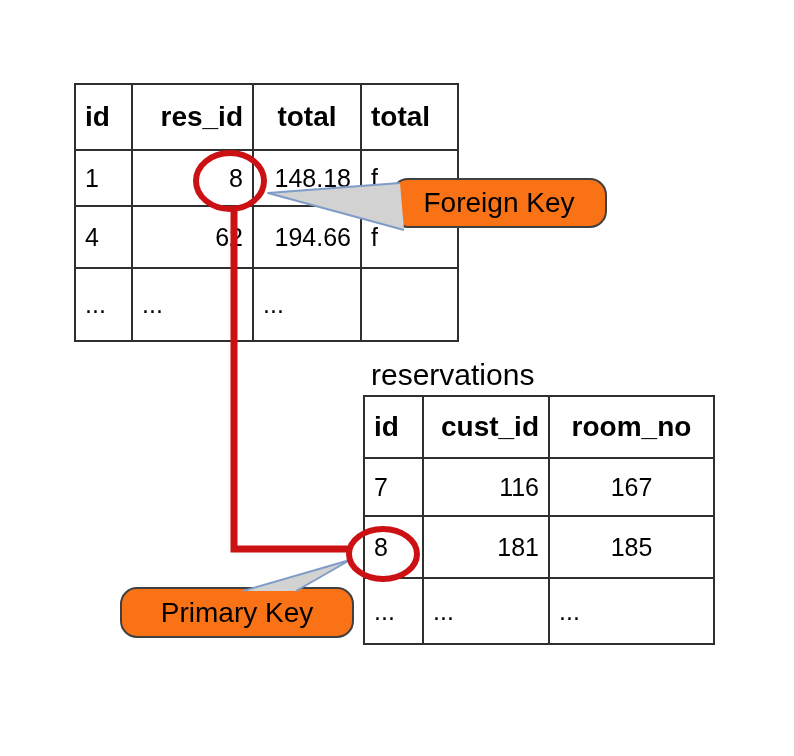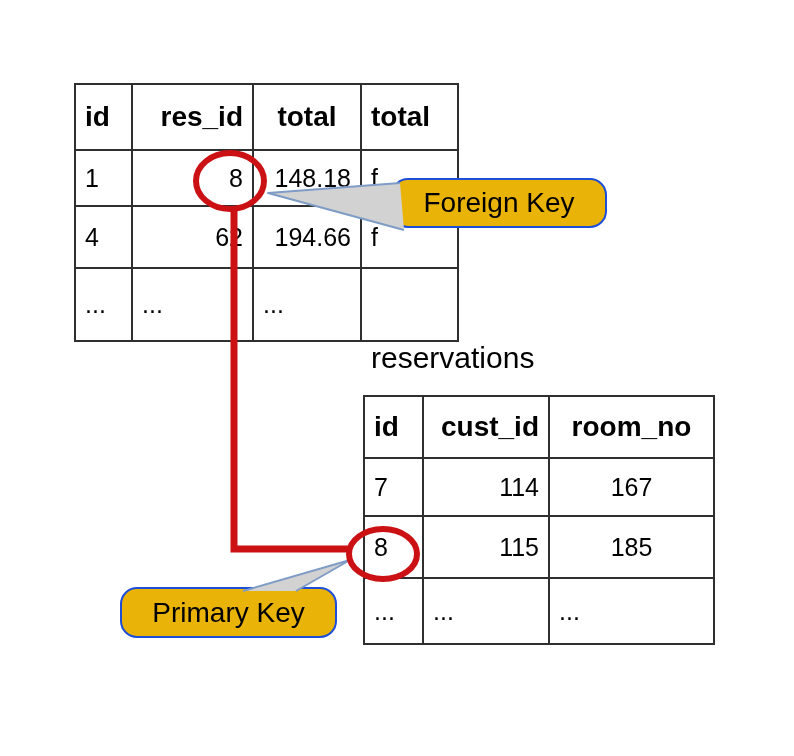--- a/index.html
+++ b/index.html
@@ -41,22 +41,22 @@
     font-weight: bold;
     font-size: 28px;
   }
   td.al { text-align: left; }
   td.ar { text-align: right; padding-right: 12px; }
   td.ar-wide { text-align: right; padding-right: 20px; }
   td.ac { text-align: center; }
   .bubble {
     position: absolute;
     box-sizing: border-box;
-    background: #eab308;
-    border: 2px solid #1d4ed8;
+    background: #f97316;
+    border: 2px solid #404040;
     border-radius: 17px;
     display: flex;
     align-items: center;
     justify-content: center;
     font-size: 28px;
     color: #000000;
     z-index: 3;
   }
   #overlay {
     position: absolute;
@@ -100,57 +100,57 @@
     </tr>
     <tr style="height:73px;">
       <td class="al">...</td>
       <td class="al">...</td>
       <td class="al">...</td>
       <td class="al"></td>
     </tr>
   </tbody>
     </table>
 
-  <div class="tbl-title" style="left:371px; top:342px;">reservations</div>
+  <div class="tbl-title" style="left:371px; top:359px;">reservations</div>
 
   <table class="dbtable" style="left:363px; top:395px;">
     <colgroup>
       <col style="width:59px">
         <col style="width:126px">
         <col style="width:165px">
     </colgroup>
     <tbody>
         <tr class="hdr" style="height:62px;">
       <td class="al">id</td>
       <td class="ar">cust_id</td>
       <td class="ac">room_no</td>
     </tr>
     <tr style="height:58px;">
       <td class="al">7</td>
-      <td class="ar-wide">114</td>
+      <td class="ar-wide">116</td>
       <td class="ac">167</td>
     </tr>
     <tr style="height:62px;">
       <td class="al">8</td>
-      <td class="ar-wide">115</td>
+      <td class="ar-wide">181</td>
       <td class="ac">185</td>
     </tr>
     <tr style="height:66px;">
       <td class="al">...</td>
       <td class="al">...</td>
       <td class="al">...</td>
     </tr>
   </tbody>
     </table>
 
   <div class="bubble" style="left:391px; top:178px; width:216px; height:50px;">
     <span>Foreign Key</span>
   </div>
 
-  <div class="bubble" style="left:120px; top:587px; width:217px; height:51px;">
+  <div class="bubble" style="left:120px; top:587px; width:234px; height:51px;">
     <span>Primary Key</span>
   </div>
 
   <svg id="overlay" width="794" height="756" viewBox="0 0 794 756">
 
     <path d="M400,183 L268,193 L404,230" fill="#d2d2d2" stroke="#7e9cc6" stroke-width="2" stroke-linejoin="round"></path>
     <path d="M243,591 L350,560 L296,591" fill="#d2d2d2" stroke="#7e9cc6" stroke-width="2" stroke-linejoin="round"></path>
 
     <path d="M234,206 L234,549 L348,549" fill="none" stroke="#cc1115" stroke-width="7" stroke-linejoin="miter"></path>
     <ellipse cx="230" cy="181" rx="34" ry="28" fill="none" stroke="#cc1115" stroke-width="6"></ellipse>

